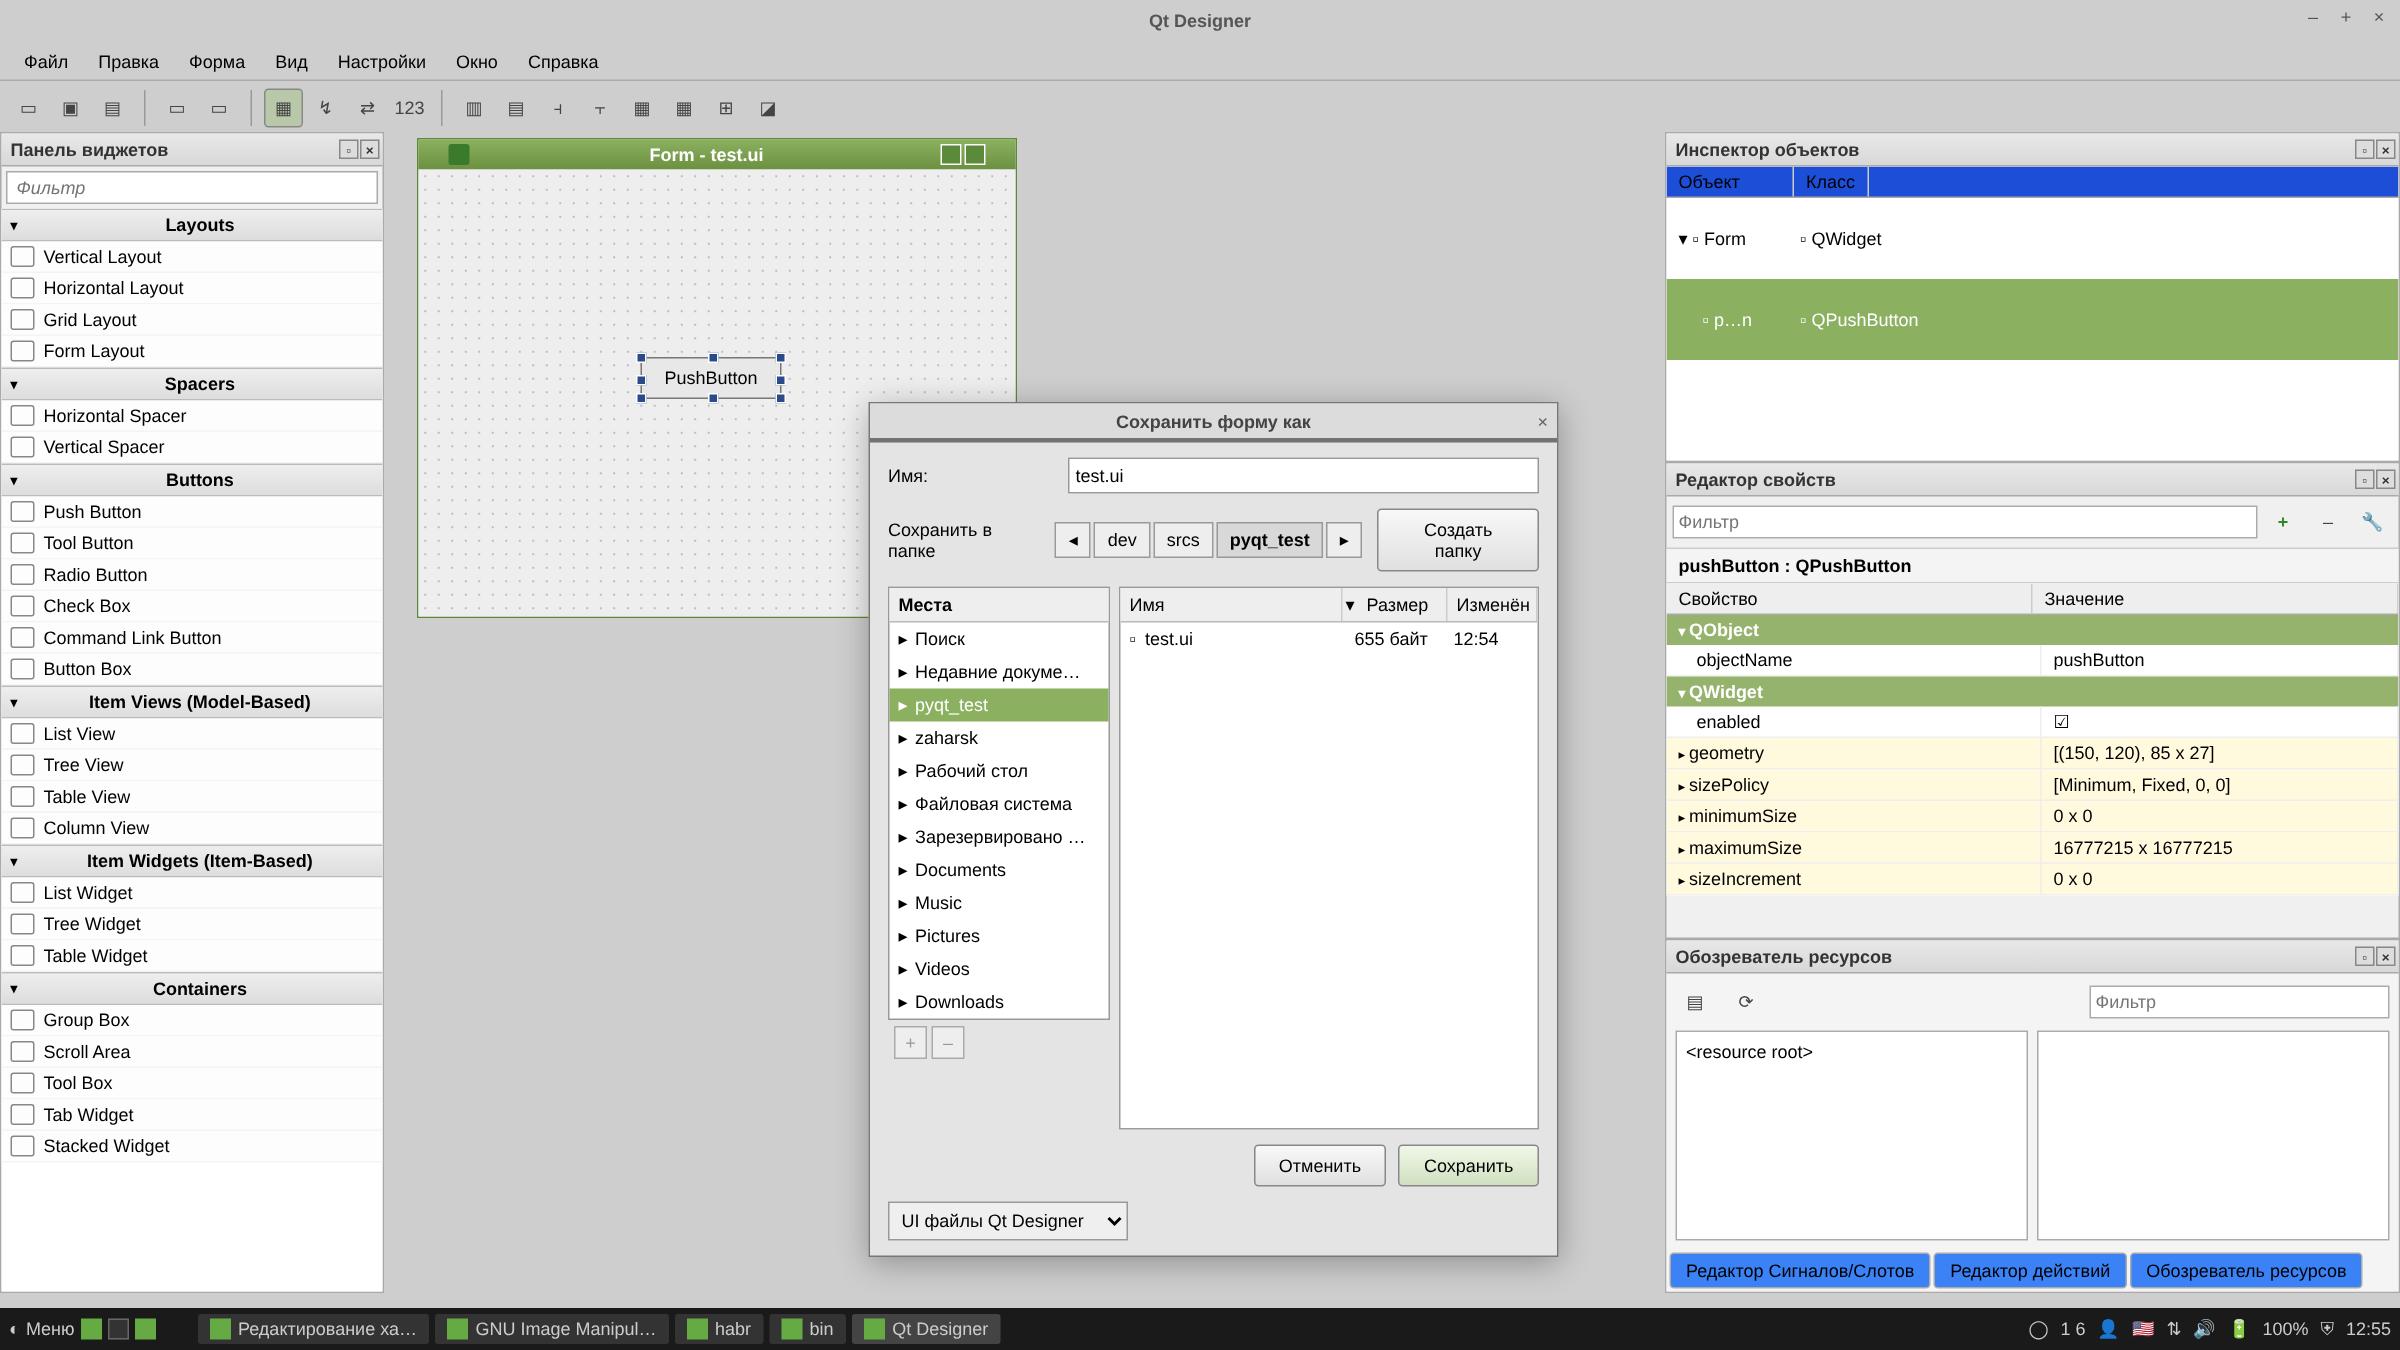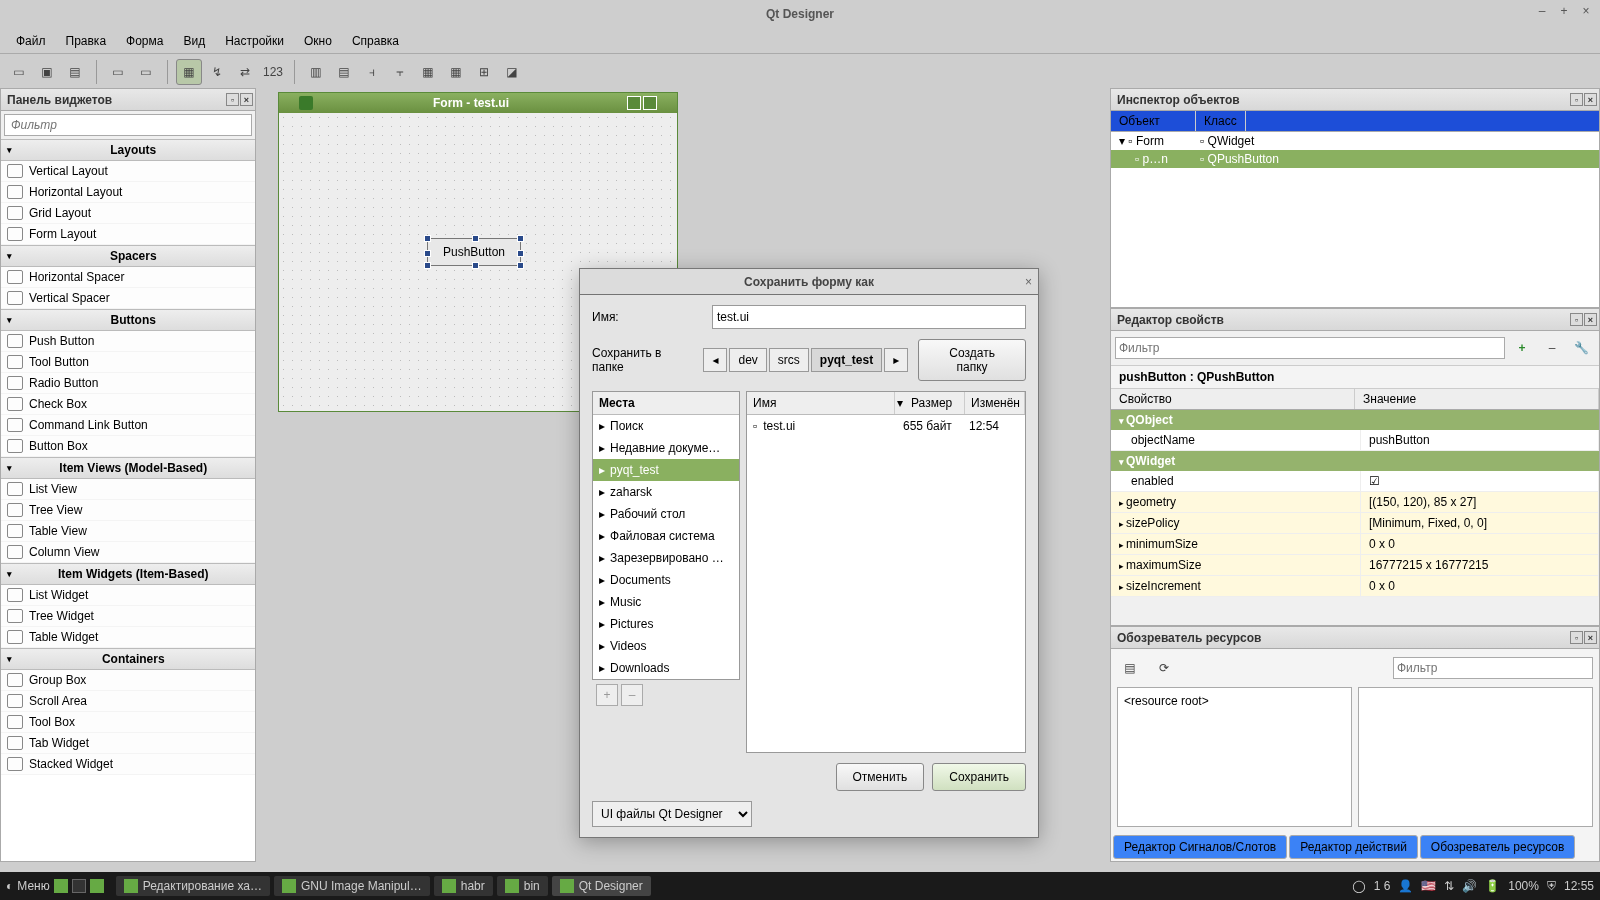--- a/index.html
+++ b/index.html
@@ -31,21 +31,21 @@
 .form-win{position:absolute;left:22px;top:4px;width:400px;height:320px;border:1px solid #5a8a3a;background:#eee}
 .form-tb{height:20px;background:linear-gradient(#8ab060,#6a9040);display:flex;align-items:center;color:#fff;font-weight:bold;padding:0 20px}
 .form-tb .ft{flex:1;text-align:center}
 .form-body{position:relative;height:calc(100% - 20px);background:#eee;background-image:radial-gradient(#bbb 0.5px,transparent 0.5px);background-size:9px 9px}
 .pushbtn-sel{position:absolute;left:148px;top:125px;width:94px;height:28px;background:#e8e8e8;border:1px solid #777;border-radius:3px;display:flex;align-items:center;justify-content:center}
 .sel-h{position:absolute;width:7px;height:7px;background:#2a4a8a;border:1px solid #fff}
 .right{width:490px;display:flex;flex-direction:column}
 .insp-body{flex:1;background:#fff;overflow:auto}
 .insp-hdr{display:flex;background:#1d4ed8;border-bottom:1px solid #aaa}
 .insp-hdr div{padding:3px 8px;border-right:1px solid #ccc}
-.insp-row{display:flex;padding:2px 4px;align-items:flex-start}
+.insp-row{display:flex;padding:20px 4px;align-items:flex-start}
 .insp-row.sel{background:#8ab060;color:#fff}
 .prop-body{background:#fff;overflow:auto}
 .prop-tools{display:flex;align-items:center;padding:4px;gap:4px;border-bottom:1px solid #ccc}
 .prop-tools input{flex:1;padding:3px;border:1px solid #aaa}
 .prop-obj{padding:4px 8px;background:#f4f4f4;border-bottom:1px solid #ccc;font-weight:bold}
 .prop-hdr{display:flex;background:#eee;border-bottom:1px solid #aaa}
 .prop-hdr div{padding:3px 8px;flex:1;border-right:1px solid #ccc}
 .prop-grp{background:#95b36d;color:#fff;padding:3px 8px;font-weight:bold}
 .prop-grp::before{content:"▾ ";font-size:9px}
 .prop-row{display:flex;border-bottom:1px solid #eee}
@@ -54,21 +54,21 @@
 .prop-row .pk{padding-left:20px}
 .prop-row .pk.exp::before{content:"▸ ";font-size:9px;margin-left:-12px}
 .res-body{flex:1;display:flex;flex-direction:column;background:#f4f4f4}
 .res-tools{display:flex;align-items:center;padding:6px;gap:8px}
 .res-tools input{margin-left:auto;width:200px;padding:3px;border:1px solid #aaa}
 .res-panes{flex:1;display:flex;gap:6px;padding:0 6px 6px}
 .res-pane{flex:1;background:#fff;border:1px solid #aaa;padding:6px}
 .res-tabs{display:flex;gap:2px;padding:2px}
 .res-tab{padding:4px 10px;background:#3b82f6;border:1px solid #aaa;border-radius:3px;cursor:pointer}
 .dialog{position:absolute;left:579px;top:268px;width:460px;height:570px;background:#e4e4e4;border:1px solid #777;box-shadow:0 4px 20px rgba(0,0,0,0.3);z-index:100}
-.dlg-tb{height:26px;display:flex;align-items:center;justify-content:center;position:relative;background:#dcdcdc;border-bottom:1px solid #737373}
+.dlg-tb{height:26px;display:flex;align-items:center;justify-content:center;position:relative;background:#dcdcdc;border-bottom:3px solid #737373}
 .dlg-tb .dt{font-weight:bold;color:#444}
 .dlg-x{position:absolute;right:6px;cursor:pointer;color:#666}
 .dlg-body{padding:10px 12px;display:flex;flex-direction:column;gap:10px;height:calc(100% - 26px)}
 .dlg-row{display:flex;align-items:center;gap:10px}
 .dlg-row label{width:110px}
 .dlg-row input[type=text]{flex:1;padding:4px;border:1px solid #999}
 .crumb{flex:1;display:flex;gap:2px;align-items:center}
 .crumb .cb{padding:4px 8px;border:1px solid #999;background:#eee;cursor:pointer}
 .crumb .cb.act{background:#d8d8d8;font-weight:bold}
 .crumb .nav{width:24px;text-align:center}
@@ -509,21 +509,21 @@
   </div>
  </div>
 </div>
 
 <div class="taskbar">
  <span>◐</span>
  <span>Меню</span>
  <span class="ico" style="background:#6a4"></span>
  <span class="ico" style="background:#333;border:1px solid #666"></span>
  <span class="ico" style="background:#6a4"></span>
- <div id="tasks" style="display:flex;gap:4px;margin-left:8px">
+ <div id="tasks" style="display:flex;gap:4px;margin-left:24px">
       <div class="task">
         <span class="ico" style="background:#6a4"></span>
         <span>Редактирование ха…</span>
       </div>
       <div class="task">
         <span class="ico" style="background:#6a4"></span>
         <span>GNU Image Manipul…</span>
       </div>
       <div class="task">
         <span class="ico" style="background:#6a4"></span>

